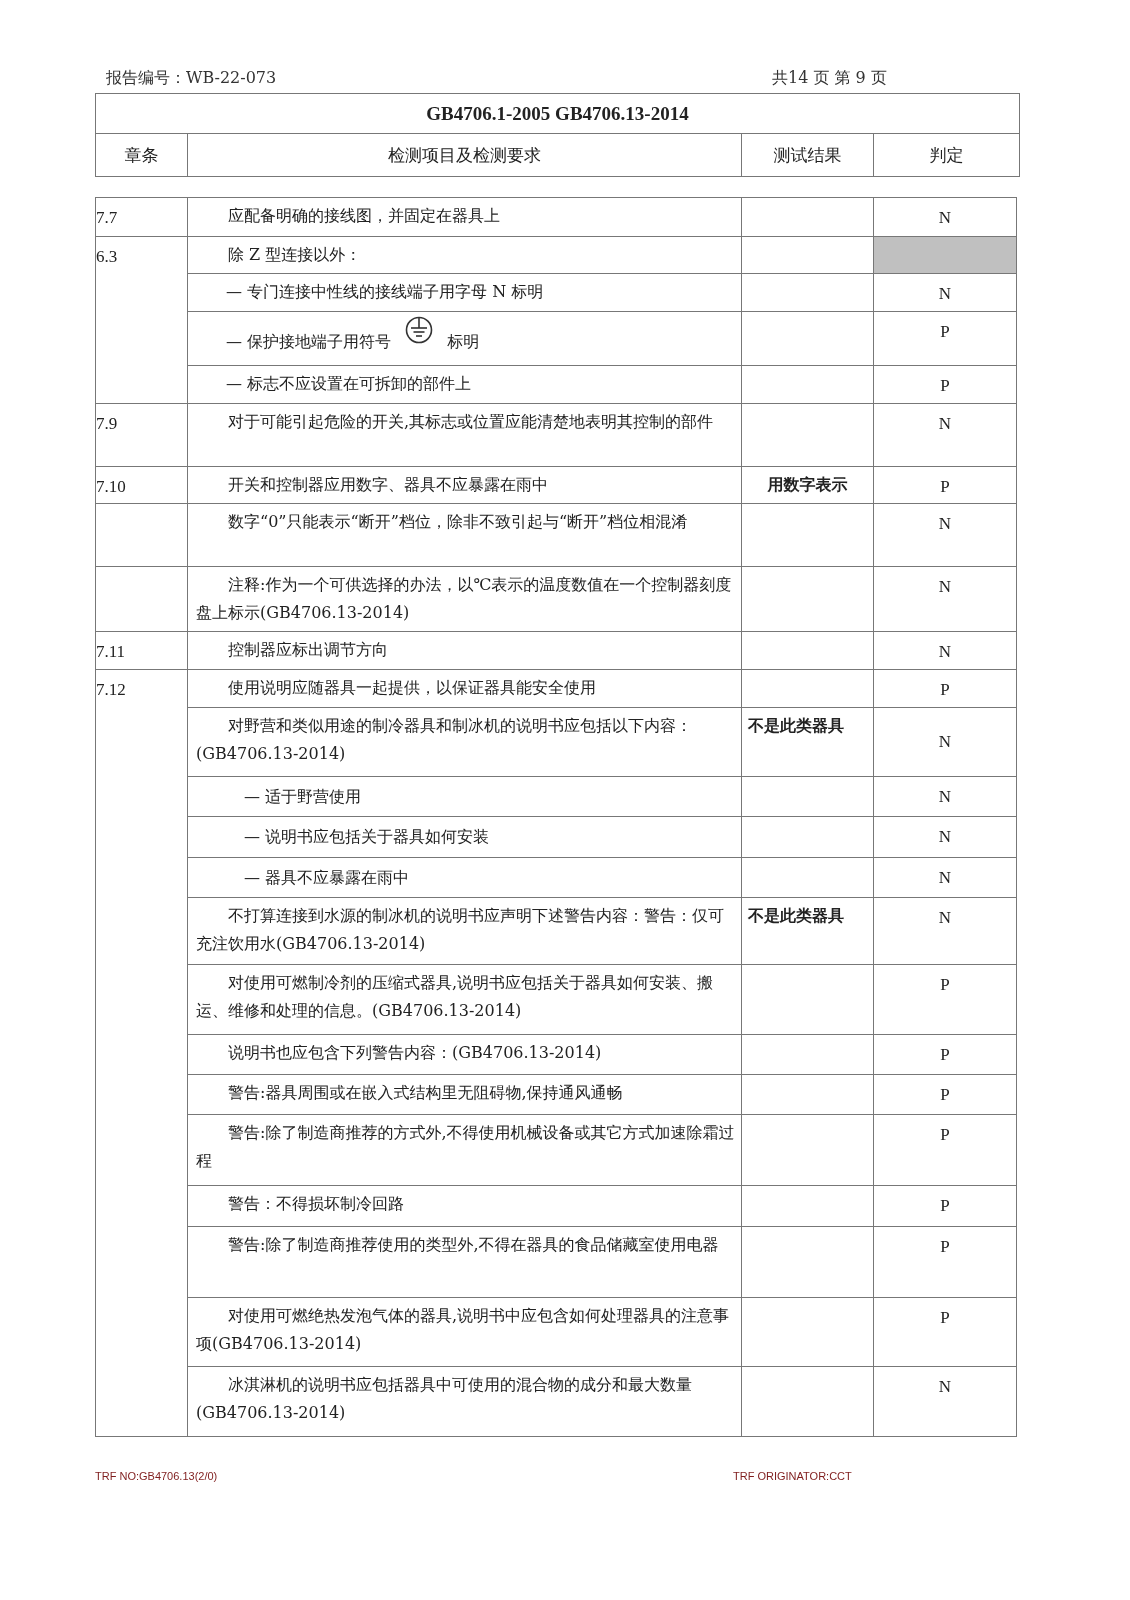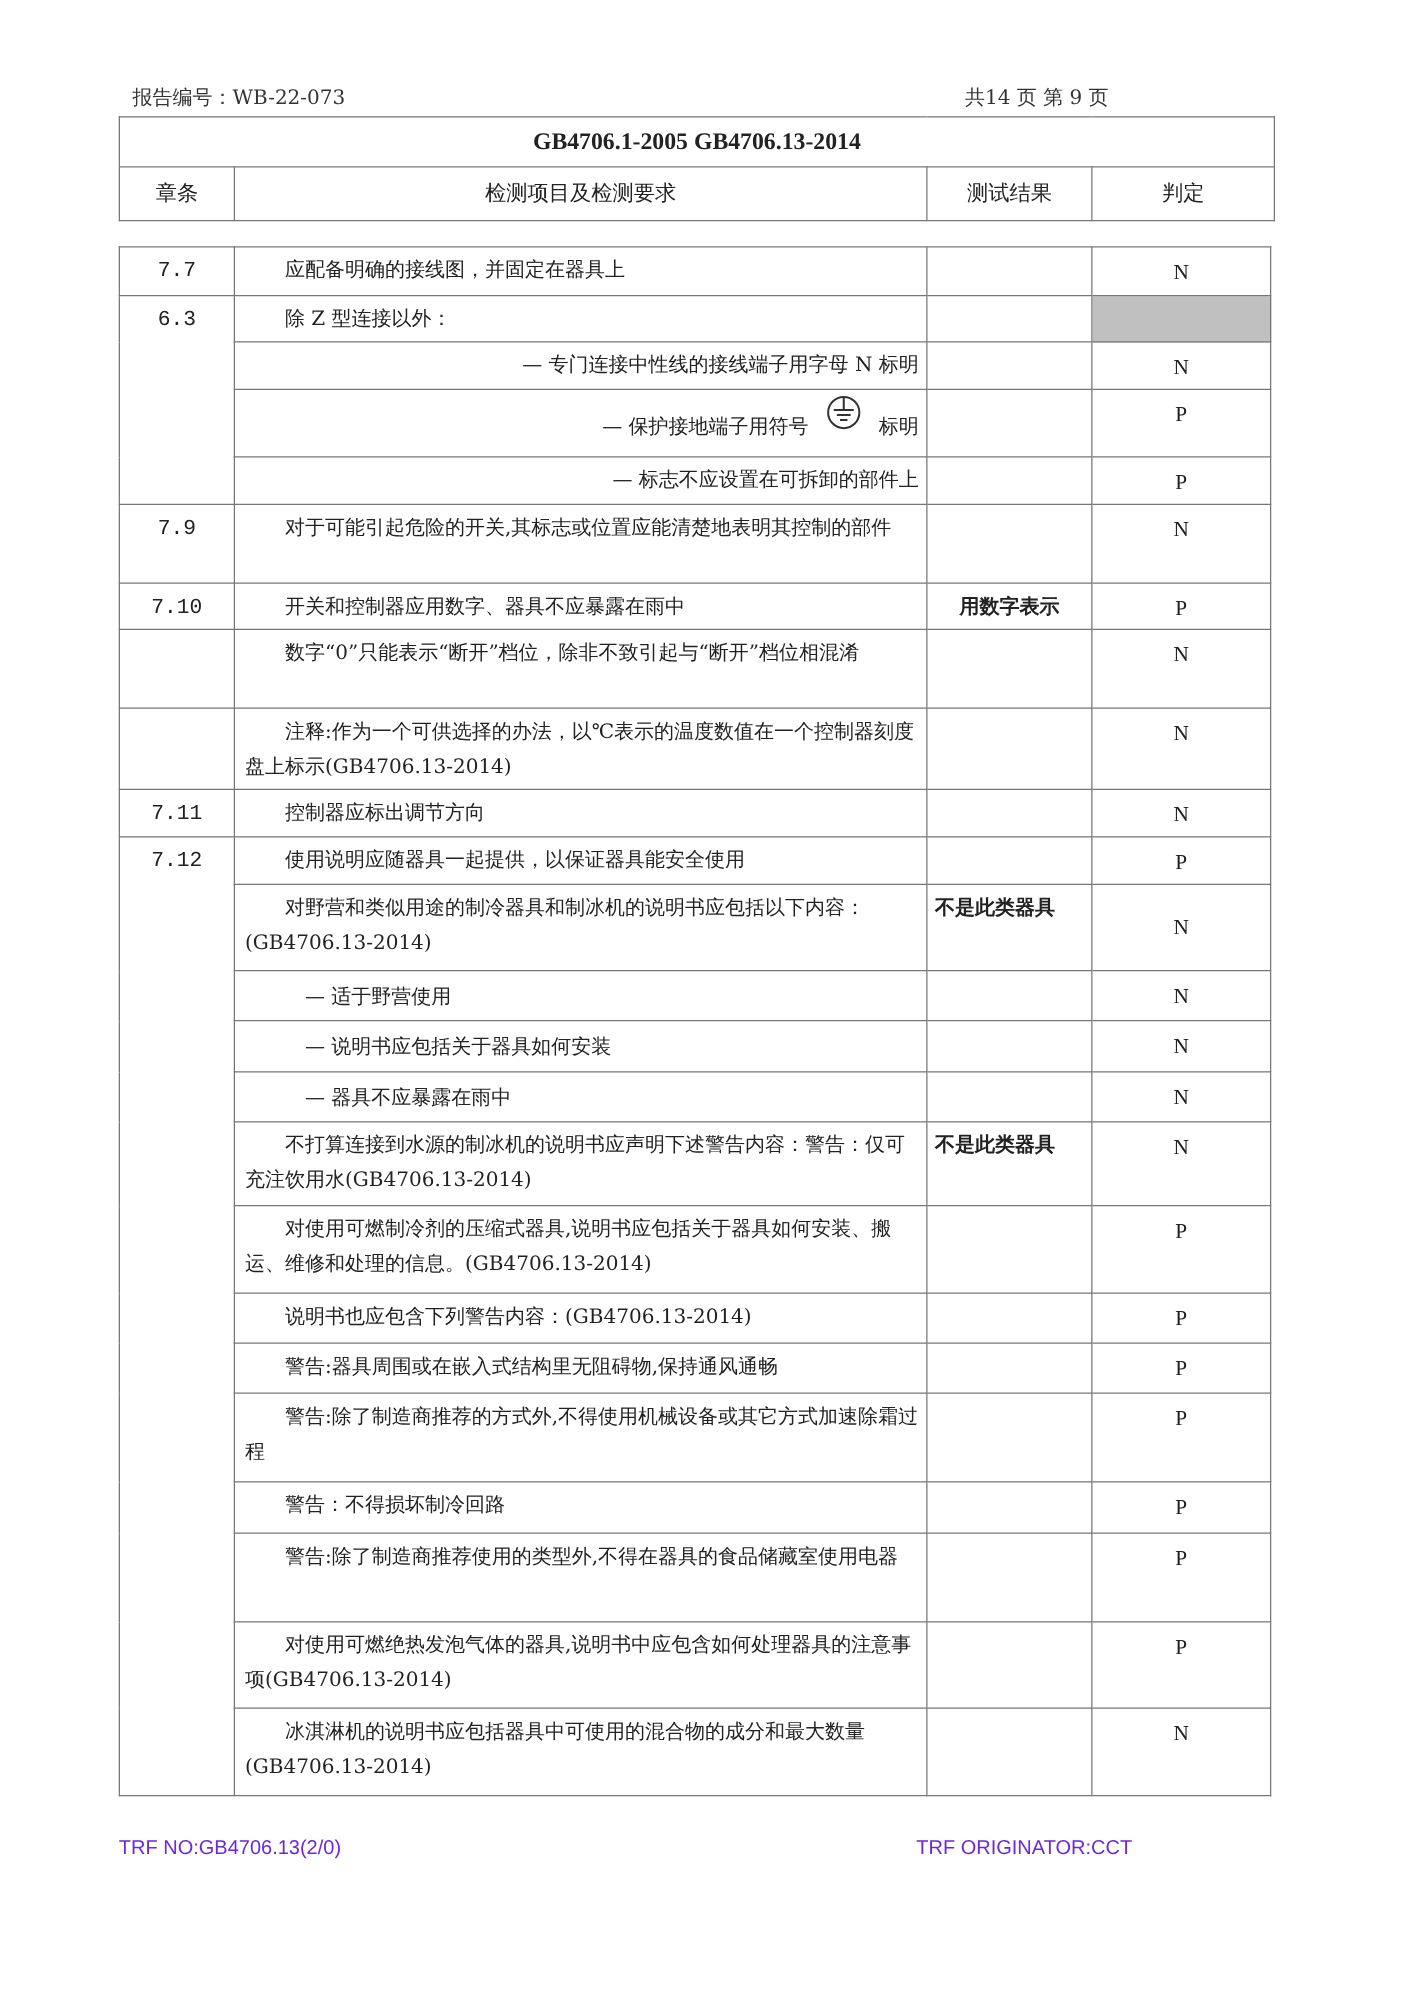--- a/index.html
+++ b/index.html
@@ -8,31 +8,31 @@
   .top-meta { position: absolute; top: 68px; font-size: 16px; color: #333; }
   .top-left { left: 106px; }
   .top-right { left: 772px; }
   table { border-collapse: collapse; position: absolute; left: 95px; table-layout: fixed; border-radius: 28px; }
   td { border: 1.5px solid #777; padding: 0; vertical-align: top; font-size: 16px; line-height: 28px; }
   .hdr { top: 93px; width: 924px; }
   .hdr .title { height: 39px; text-align: center; vertical-align: middle; font-weight: bold;
                 font-family: "Liberation Serif", serif; font-size: 19px; }
   .hdr .colh { height: 42px; text-align: center; vertical-align: middle; font-size: 17px; }
   .main { top: 197px; width: 921px; }
-  .c-sec { text-align: center; padding-top: 6px; font-family: Liberation Mono, monospace; font-size: 17px; }
+  .c-sec { text-align: left; padding-top: 6px; font-family: Liberation Serif, serif; font-size: 17px; }
   .c-req { padding: 4px 6px 4px 8px; }
   .c-res { padding: 4px 6px; font-weight: bold; }
   .c-ver { text-align: center; padding-top: 6px; font-family: "Liberation Serif", serif; font-size: 17px; }
   .c-ver.mid { vertical-align: middle; padding-top: 0; }
   .ind { text-indent: 2em; }
-  .dash1 { padding-left: 38px; text-align: right; }
+  .dash1 { padding-left: 38px; }
   .dash2 { padding-left: 56px; }
   .gray { background: #c0c0c0; }
   .gnd { display: inline-block; vertical-align: middle; margin: 0 8px; position: relative; top: -8px; }
-  .footer { position: absolute; top: 1470px; font-family: "Liberation Sans", sans-serif; font-size: 16px; color: #6d28d9; }
+  .footer { position: absolute; top: 1470px; font-family: "Liberation Sans", sans-serif; font-size: 11px; color: #7f1d1d; }
   .f-left { left: 95px; }
   .f-right { left: 733px; }
 </style>
 </head>
 <body>
 
 <div class="top-meta top-left">报告编号：WB-22-073</div>
 <div class="top-meta top-right">共14 页 第 9 页</div>
 
 <table class="hdr">

